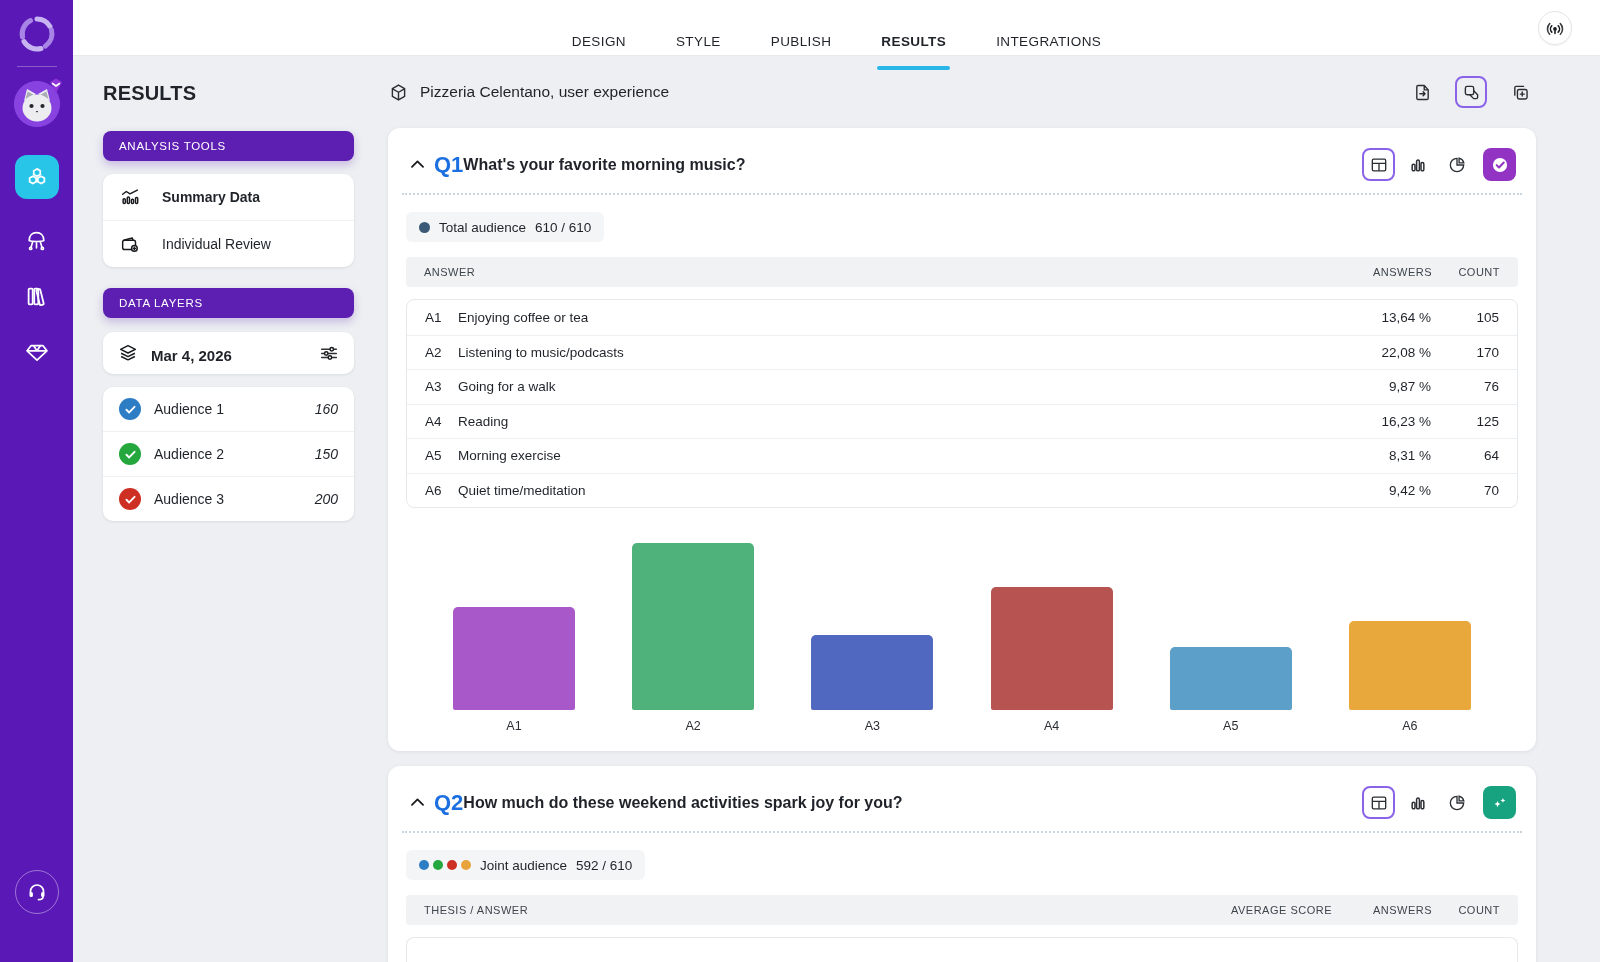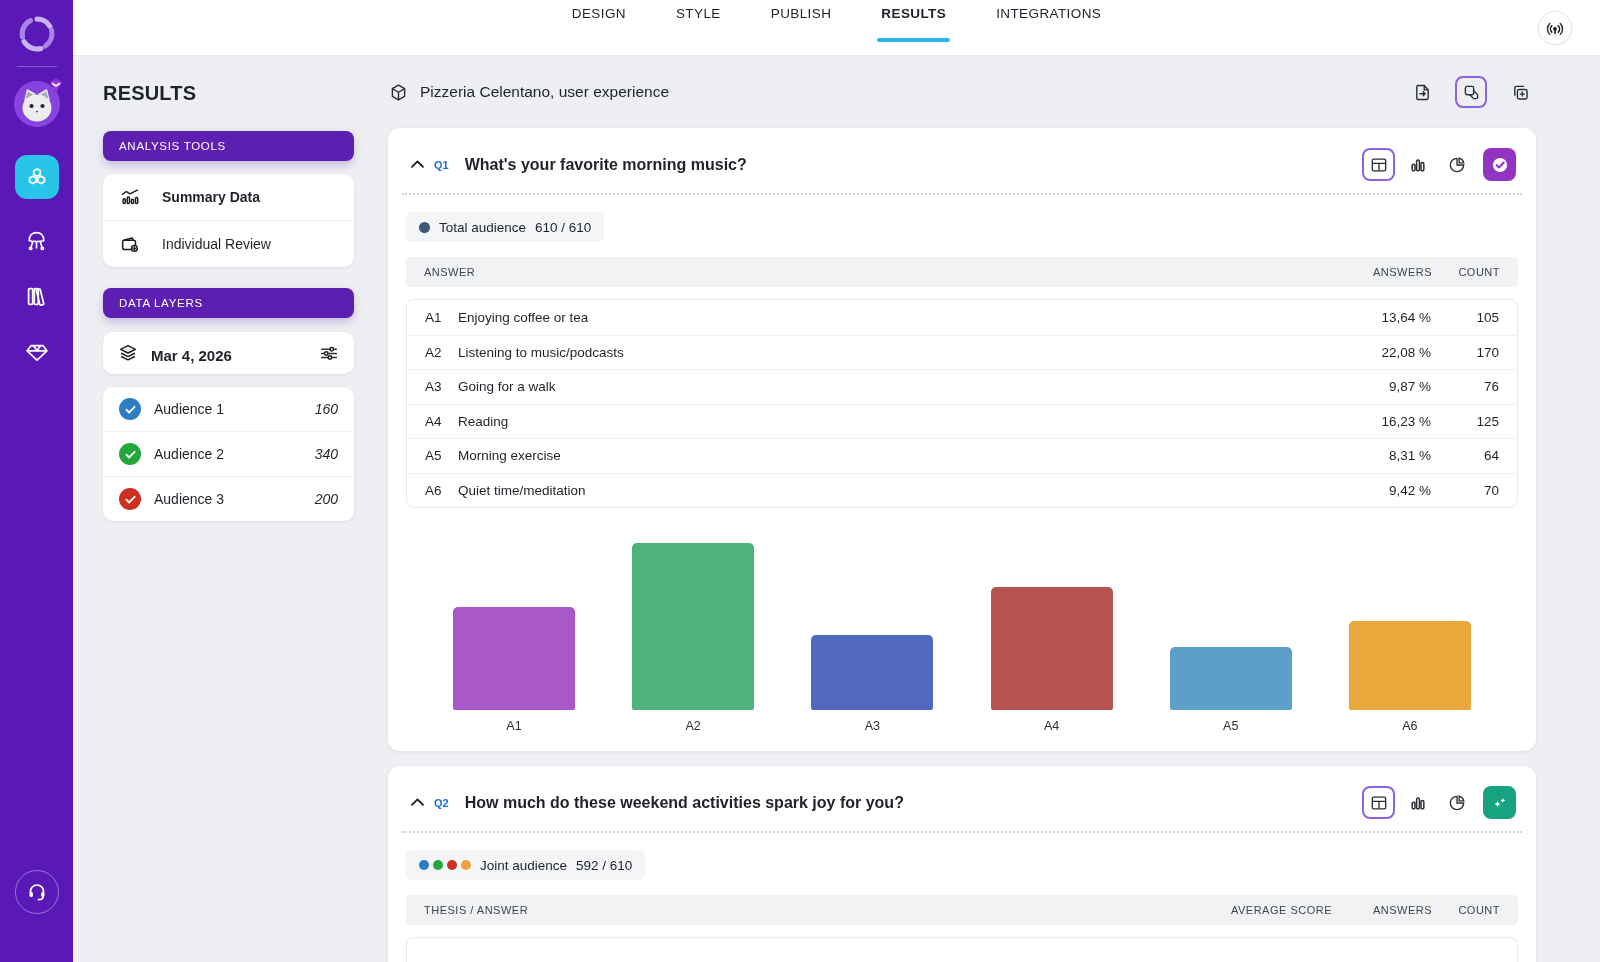--- a/index.html
+++ b/index.html
@@ -19,21 +19,21 @@
   .avatar-badge { position:absolute; top:-4px; right:-5px; width:18px; height:18px; }
   .rail-tile { margin-top:28px; width:44px; height:44px; border-radius:12px; background:#29C5E8;
                display:flex; align-items:center; justify-content:center; cursor:pointer; }
   .rail-ico { margin-top:26px; width:44px; height:30px; display:flex; align-items:center; justify-content:center; cursor:pointer; }
   .rail-bottom { position:absolute; bottom:48px; left:50%; transform:translateX(-50%);
                  width:44px; height:44px; border:1.5px solid rgba(255,255,255,.4); border-radius:50%;
                  display:flex; align-items:center; justify-content:center; cursor:pointer; }
   
   .main-col { flex:1; display:flex; flex-direction:column; min-width:0; }
   .topbar { height:56px; background:#fff; border-bottom:1px solid #E7EAED; position:relative;
-            display:flex; align-items:flex-start; justify-content:center; flex-shrink:0; }
+            display:flex; align-items:flex-end; justify-content:center; flex-shrink:0; }
   .nav { display:flex; gap:46px; }
   .nav-item { font-size:13.5px; letter-spacing:.4px; color:#1F2329; cursor:pointer;
               padding:6px 2px; position:relative; }
   .nav-item.active { font-weight:bold; }
   .nav-item.active::after { content:""; position:absolute; left:-2px; right:-2px; bottom:-15px;
               height:4px; border-radius:3px; background:#29B6E9; }
   .broadcast-btn { position:absolute; right:28px; top:11px; width:34px; height:34px; border-radius:50%;
               background:#fff; border:1px solid #E3E6E9; box-shadow:0 1px 2px rgba(0,0,0,.06);
               display:flex; align-items:center; justify-content:center; cursor:pointer; }
   .content { flex:1; display:flex; min-height:0; }
@@ -61,21 +61,21 @@
   .proj-header { display:flex; align-items:center; gap:11px; margin-bottom:20px; }
   .proj-title { font-size:15.5px; flex:1; }
   .hdr-btn { width:32px; height:32px; border-radius:8px; display:flex; align-items:center; justify-content:center;
              cursor:pointer; color:#2A2E33; }
   .hdr-btn.sel { border:2px solid #8A63E8; }
   .hdr-btn + .hdr-btn { margin-left:6px; }
   .qcard { background:#fff; border-radius:12px; box-shadow:0 1px 4px rgba(20,25,50,.07);
            padding:12px 18px 8px; margin-bottom:15px; }
   .qheader { display:flex; align-items:center; padding:8px 2px 12px; }
   .chev { width:26px; display:flex; align-items:center; cursor:pointer; }
-  .qcode { font-size:11px; font-weight:bold; color:#1B6FE0; margin-right:16px; }
+  .qcode { font-size:22px; font-weight:bold; color:#1B6FE0; }
   .qtitle { font-size:16px; font-weight:bold; flex:1; }
   .qtools { display:flex; align-items:center; }
   .qtool { width:33px; height:33px; border-radius:8px; display:flex; align-items:center; justify-content:center;
            cursor:pointer; color:#2A2E33; margin-left:6px; }
   .qtool.sel { border:2px solid #8A63E8; }
   .qtool.purple { background:#9333C4; color:#fff; margin-left:10px; }
   .qtool.green { background:#17A37F; color:#fff; margin-left:10px; }
   .dotted { border:0; border-top:2px dotted #C9D5DF; margin:0 -4px; }
   .pill { display:inline-flex; align-items:center; gap:9px; margin:17px 0 15px;
           background:#F3F5F7; border-radius:6px; height:30px; padding:0 13px; font-size:13.5px; }
@@ -260,21 +260,21 @@
           <span class="aud-label">Audience 1</span>
           <span class="aud-count">160</span>
         </div>
         <div class="aud-row">
           <span class="aud-check" style="background: rgb(36, 168, 61);">
             <svg viewBox="0 0 24 24" width="13" height="13" fill="none" stroke="#fff" stroke-width="3.4">
                 <path d="M4.5 12.5 l5 5 L19.5 7" stroke-linecap="round" stroke-linejoin="round"></path>
               </svg>
           </span>
           <span class="aud-label">Audience 2</span>
-          <span class="aud-count">340</span>
+          <span class="aud-count">150</span>
         </div>
         <div class="aud-row">
           <span class="aud-check" style="background: rgb(206, 47, 35);">
             <svg viewBox="0 0 24 24" width="13" height="13" fill="none" stroke="#fff" stroke-width="3.4">
                 <path d="M4.5 12.5 l5 5 L19.5 7" stroke-linecap="round" stroke-linejoin="round"></path>
               </svg>
           </span>
           <span class="aud-label">Audience 3</span>
           <span class="aud-count">200</span>
         </div>

